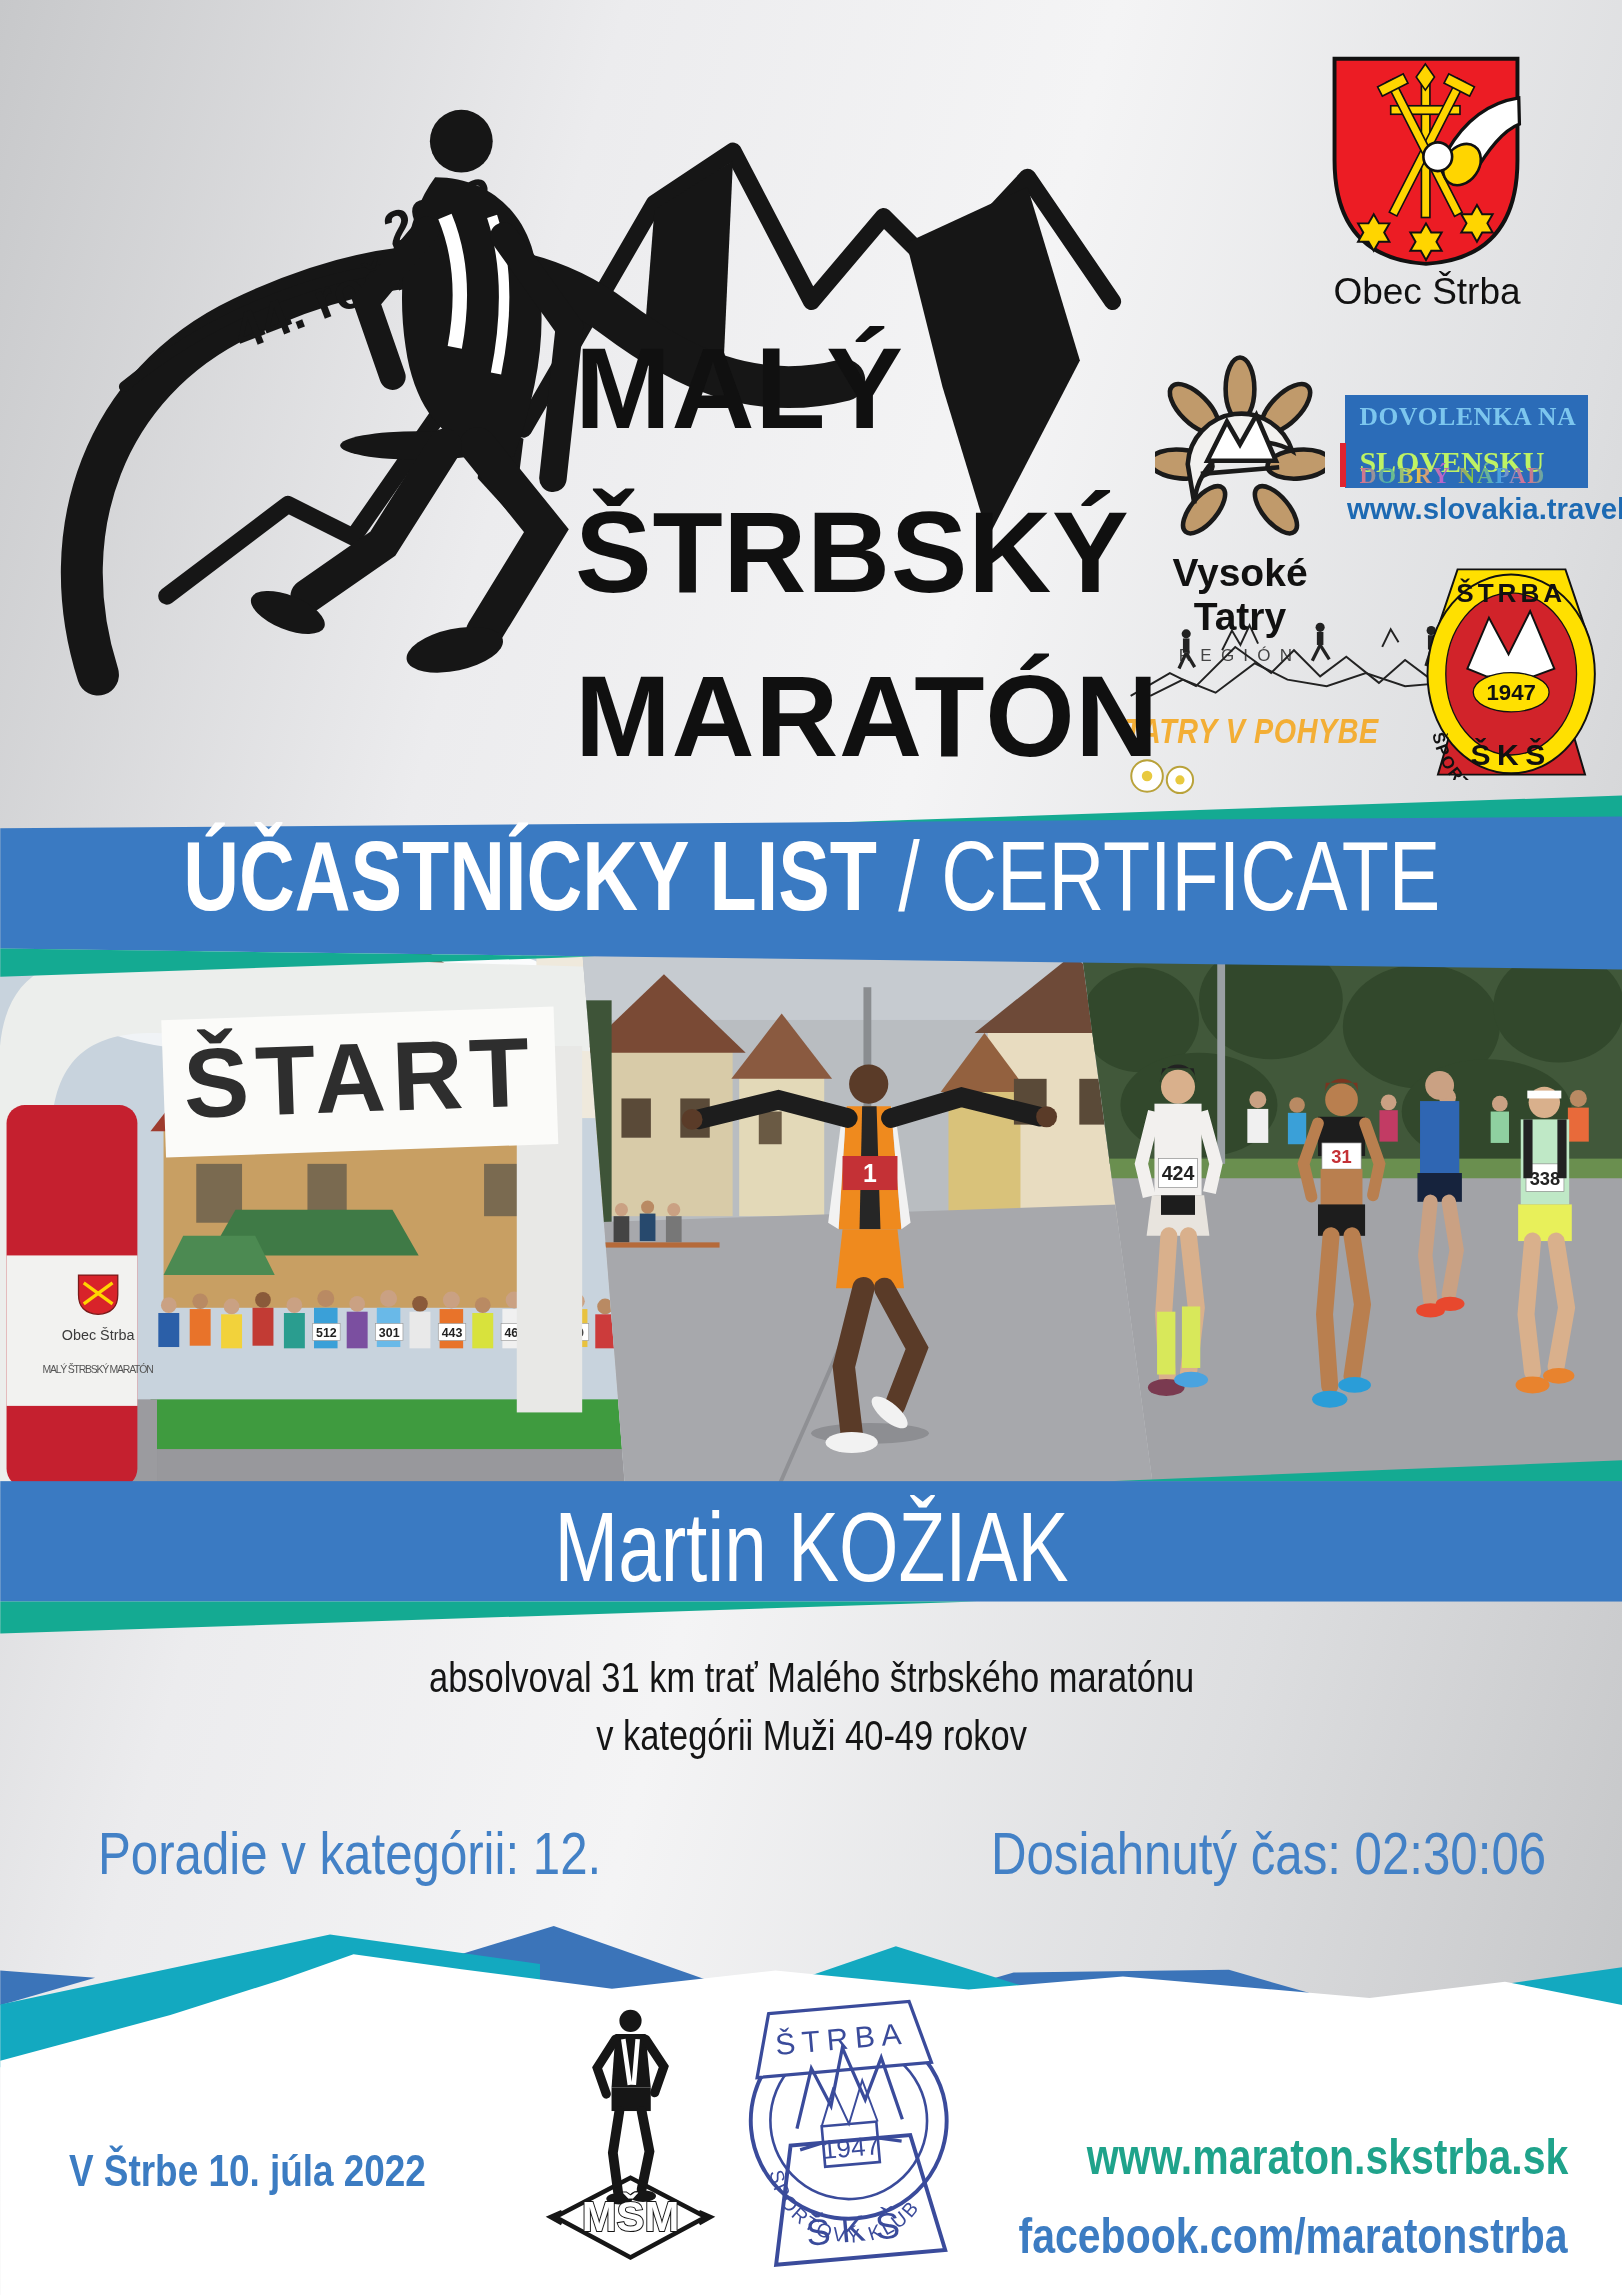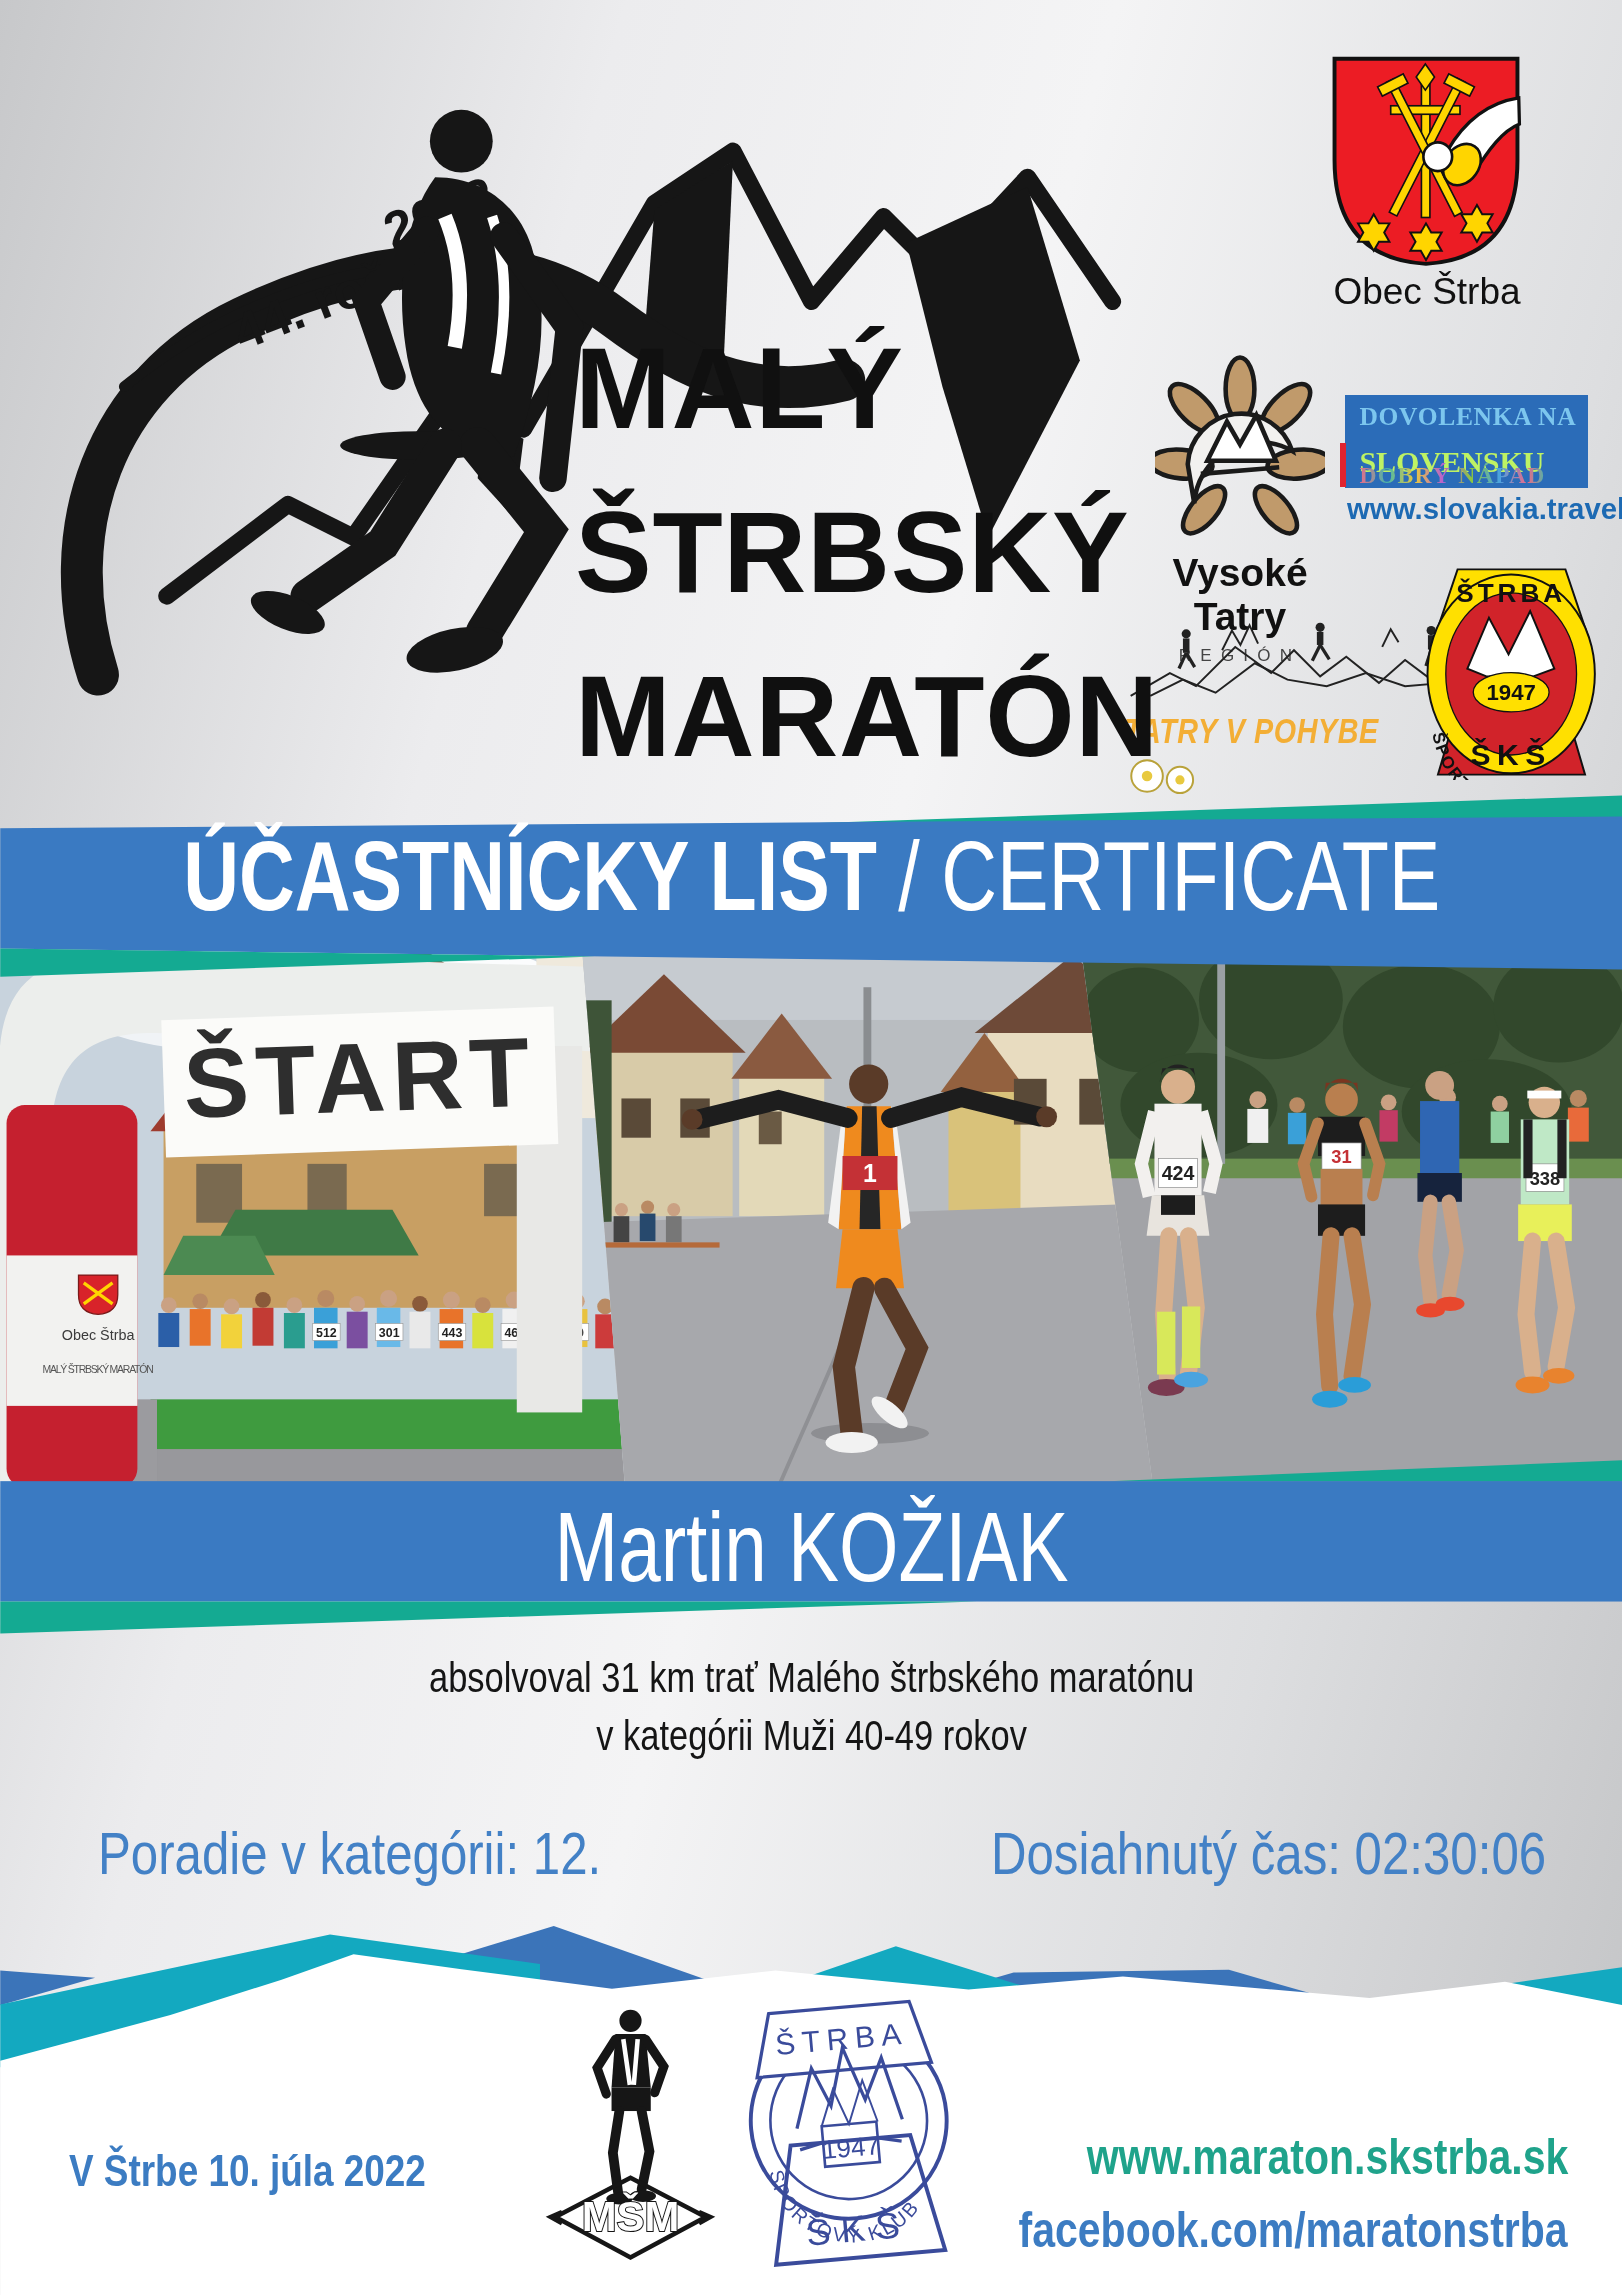--- a/index.html
+++ b/index.html
@@ -37,21 +37,21 @@
   .res{top:1819px;font-size:60px;color:#4381c6;z-index:5;white-space:nowrap;}
   .res-l{left:98px;}
   .res-l .cx82{transform-origin:left center;}
   .res-r{right:77px;text-align:right;}
   .res-r .cx82{transform-origin:right center;}
   
   .date{left:69px;top:2145px;font-size:45px;font-weight:bold;color:#3c7cc2;z-index:6;}
   .date .cx82{transform-origin:left center;}
   .urls{right:55px;top:2128px;text-align:right;z-index:6;}
   .url1{font-size:50px;font-weight:bold;color:#1fa38b;}
-  .url2{font-size:50px;font-weight:bold;color:#3c7cc2;margin-top:15px;}
+  .url2{font-size:50px;font-weight:bold;color:#3c7cc2;margin-top:21px;}
   .urls .cx82{transform-origin:right center;}
   svg text{font-family:"Liberation Sans","DejaVu Sans",sans-serif;}
 </style>
 </head>
 <body>
 
 <div class="page">
 
   <svg class="abs" style="left:26px;top:19.6px;z-index:2" width="1139" height="694" viewBox="0 0 1740 1060">
     <g fill="none" stroke="#161616" stroke-width="26" stroke-linejoin="round" stroke-linecap="round">

